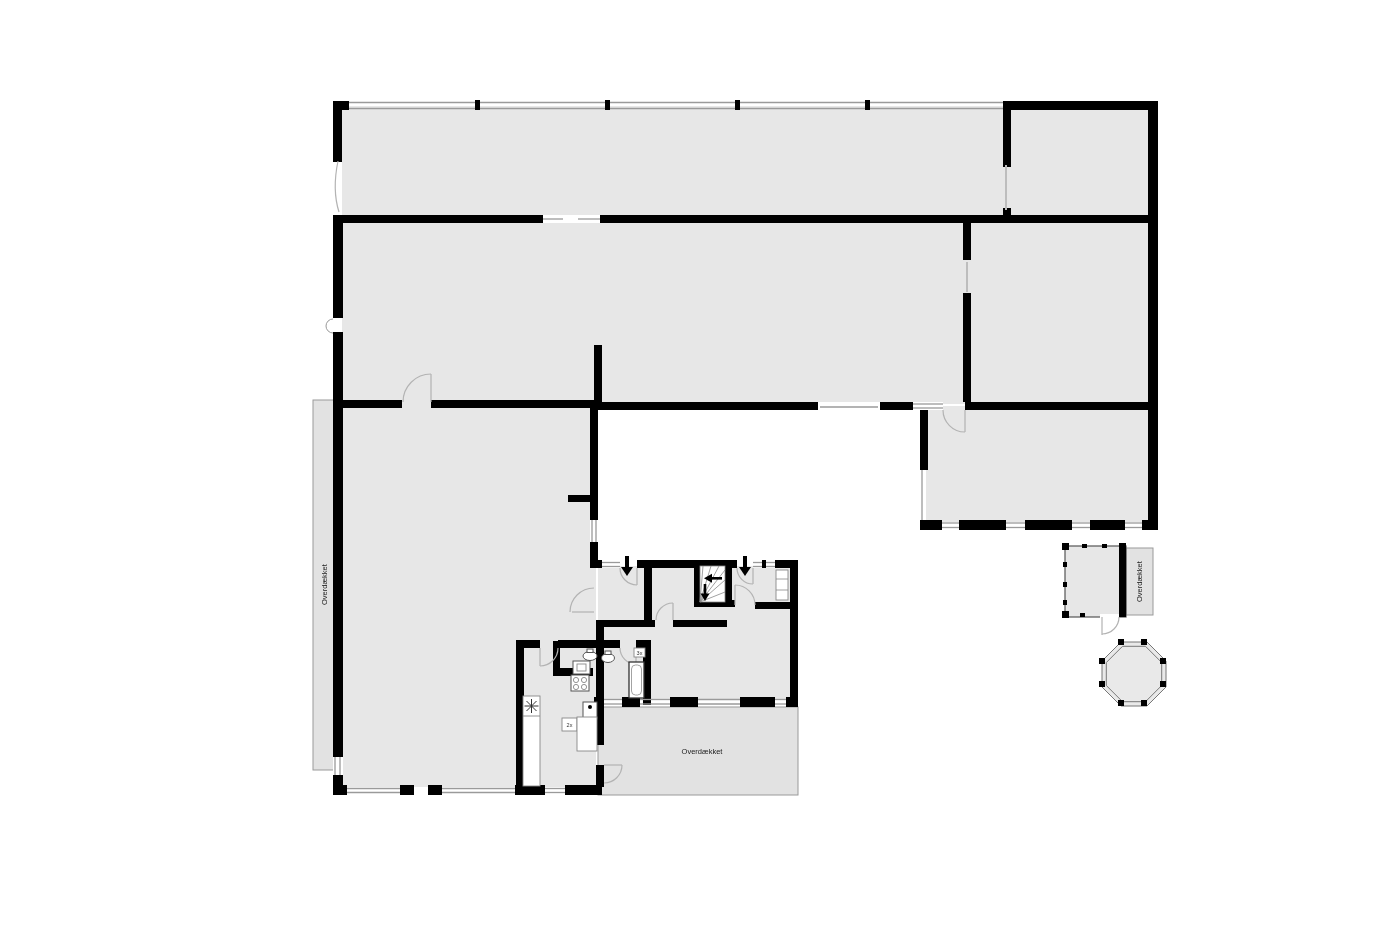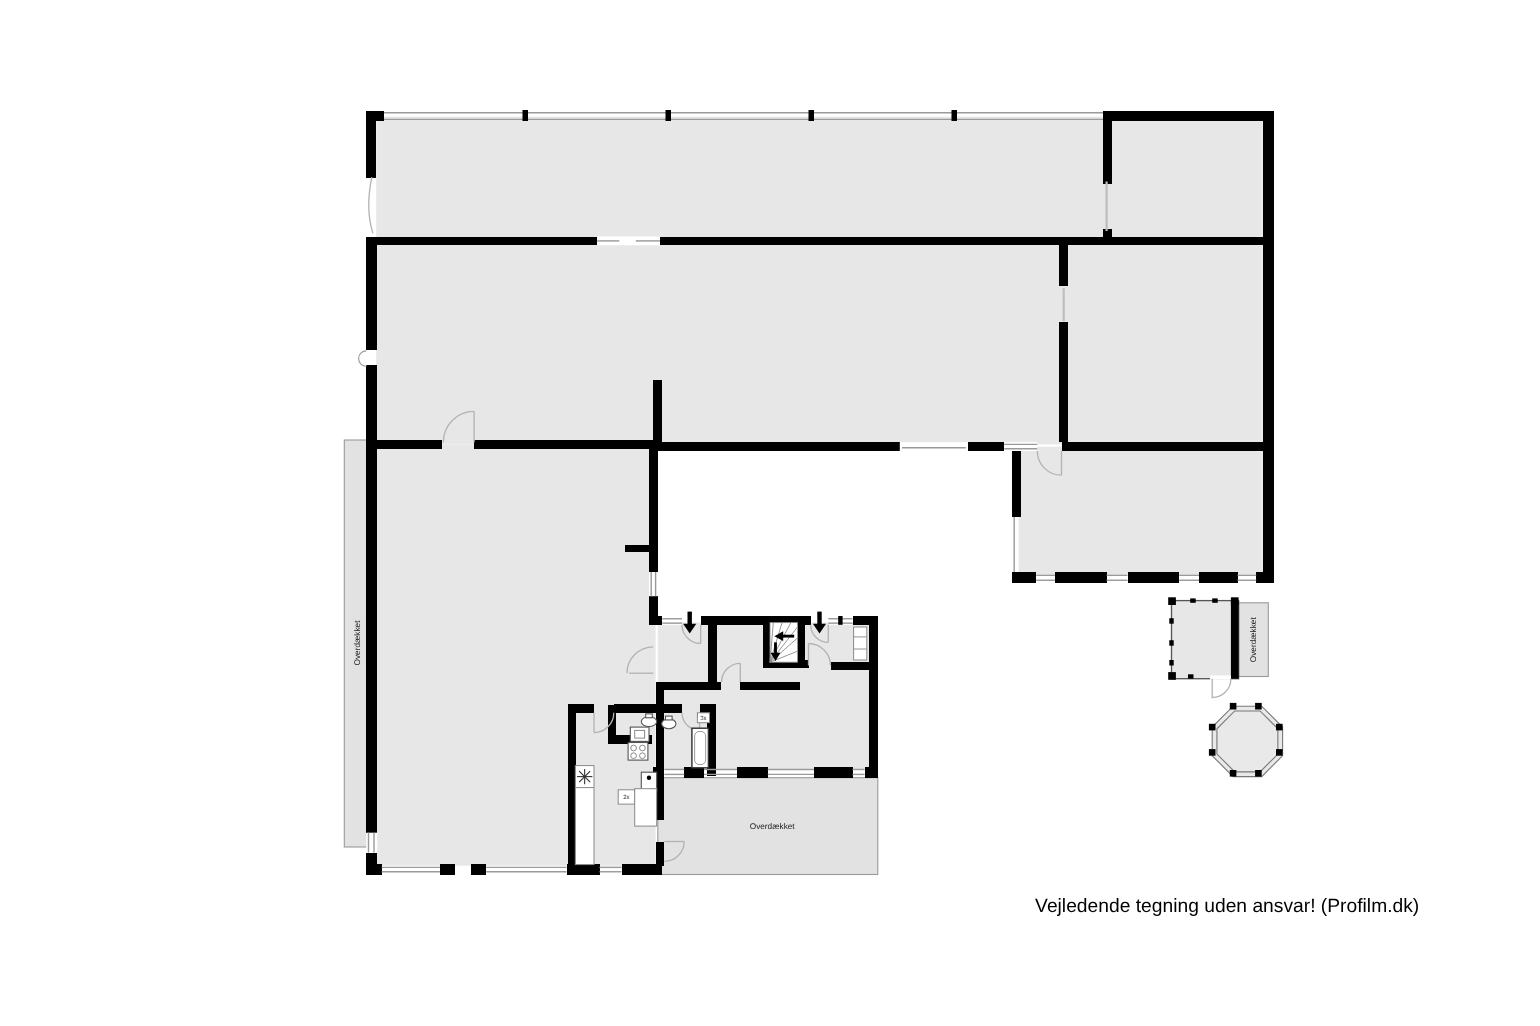--- a/index.html
+++ b/index.html
@@ -288,14 +288,13 @@
     </g>
   </g>
 
   <g>
     <text class="tinylabel" transform="translate(327,605) rotate(-90)">Overdækket</text>
     <text class="tinylabel" x="702" y="754" text-anchor="middle">Overdækket</text>
     <text class="tinylabel" transform="translate(1142,602) rotate(-90)">Overdækket</text>
   </g>
 </svg>
 
-<div class="disclaimer">Vejledende tegning uden ansvar! (Profilm.dk)</div>
 </div>
 
 </body></html>

